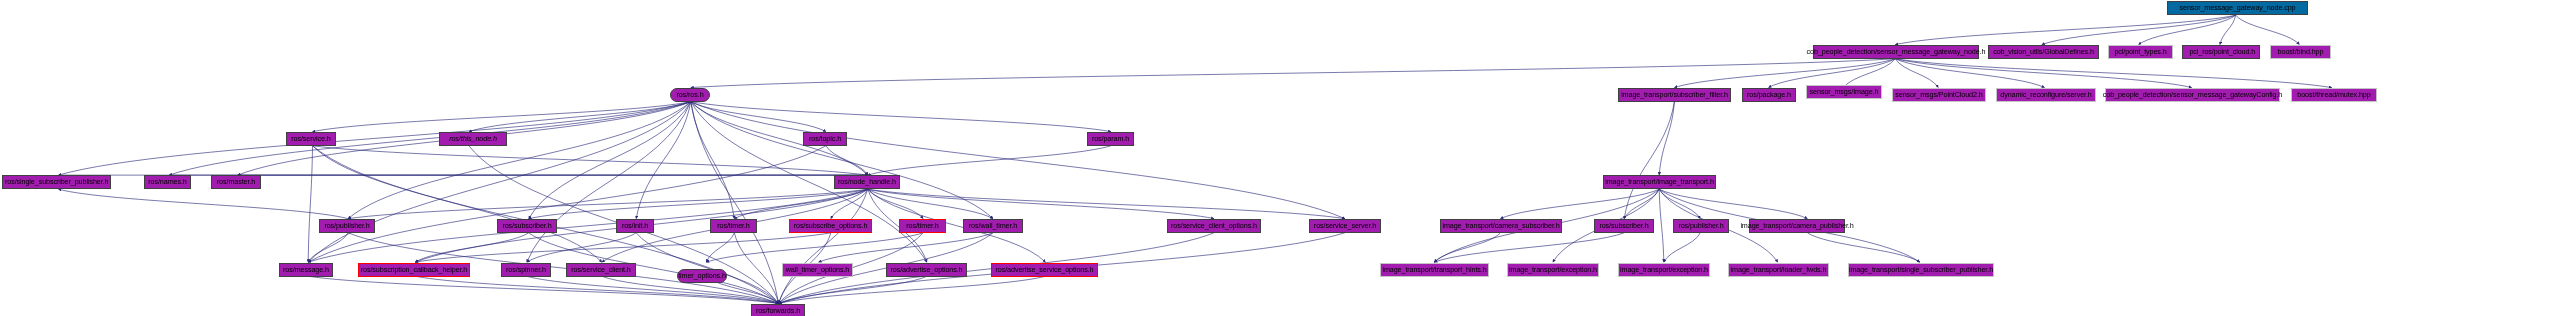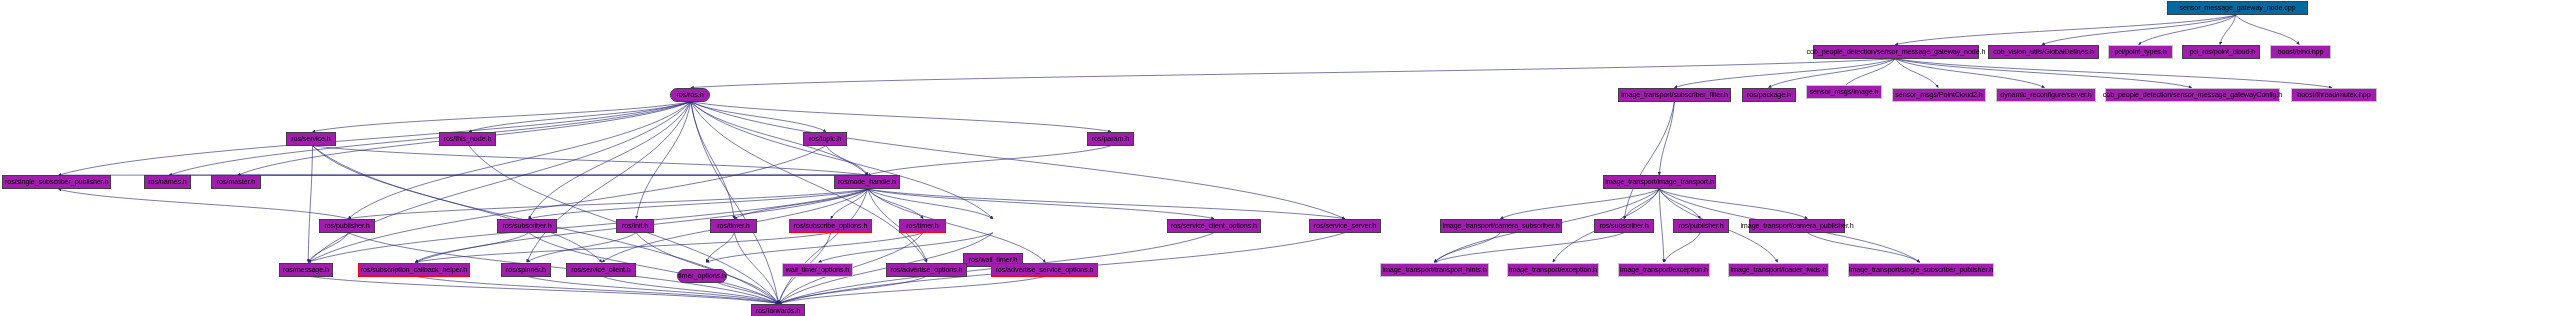--- a/index.html
+++ b/index.html
@@ -212,21 +212,21 @@
       </div>
       <div class="node faint" style="left: 2105px; top: 88px; width: 175px;">
         <span class="lbl">cob_people_detection/sensor_message_gatewayConfig.h</span>
       </div>
       <div class="node faint" style="left: 2291px; top: 88px; width: 86px;">
         <span class="lbl">boost/thread/mutex.hpp</span>
       </div>
       <div class="node solid" style="left: 286px; top: 132px; width: 50px;">
         <span class="lbl">ros/service.h</span>
       </div>
-      <div class="node solid" style="left: 439px; top: 132px; width: 57px;">
+      <div class="node solid" style="left: 439px; top: 132px; width: 68px; font-style: italic;">
         <span class="lbl">ros/this_node.h</span>
       </div>
       <div class="node solid" style="left: 803px; top: 132px; width: 44px;">
         <span class="lbl">ros/topic.h</span>
       </div>
       <div class="node solid" style="left: 1087px; top: 132px; width: 47px;">
         <span class="lbl">ros/param.h</span>
       </div>
       <div class="node solid" style="left: 2.2px; top: 175px; width: 109px;">
         <span class="lbl">ros/single_subscriber_publisher.h</span>
@@ -254,21 +254,21 @@
       </div>
       <div class="node solid" style="left: 710px; top: 219px; width: 47px;">
         <span class="lbl">ros/timer.h</span>
       </div>
       <div class="node redbox" style="left: 789px; top: 219px; width: 83px;">
         <span class="lbl">ros/subscribe_options.h</span>
       </div>
       <div class="node redbox" style="left: 899px; top: 219px; width: 47px;">
         <span class="lbl">ros/timer.h</span>
       </div>
-      <div class="node solid" style="left: 963px; top: 219px; width: 60px; margin-top: 34px;">
+      <div class="node solid" style="left: 963px; top: 219px; width: 60px;">
         <span class="lbl">ros/wall_timer.h</span>
       </div>
       <div class="node solid" style="left: 1167px; top: 219px; width: 94px;">
         <span class="lbl">ros/service_client_options.h</span>
       </div>
       <div class="node solid" style="left: 1309px; top: 219px; width: 72px;">
         <span class="lbl">ros/service_server.h</span>
       </div>
       <div class="node solid" style="left: 1440px; top: 219px; width: 122px;">
         <span class="lbl">image_transport/camera_subscriber.h</span>

